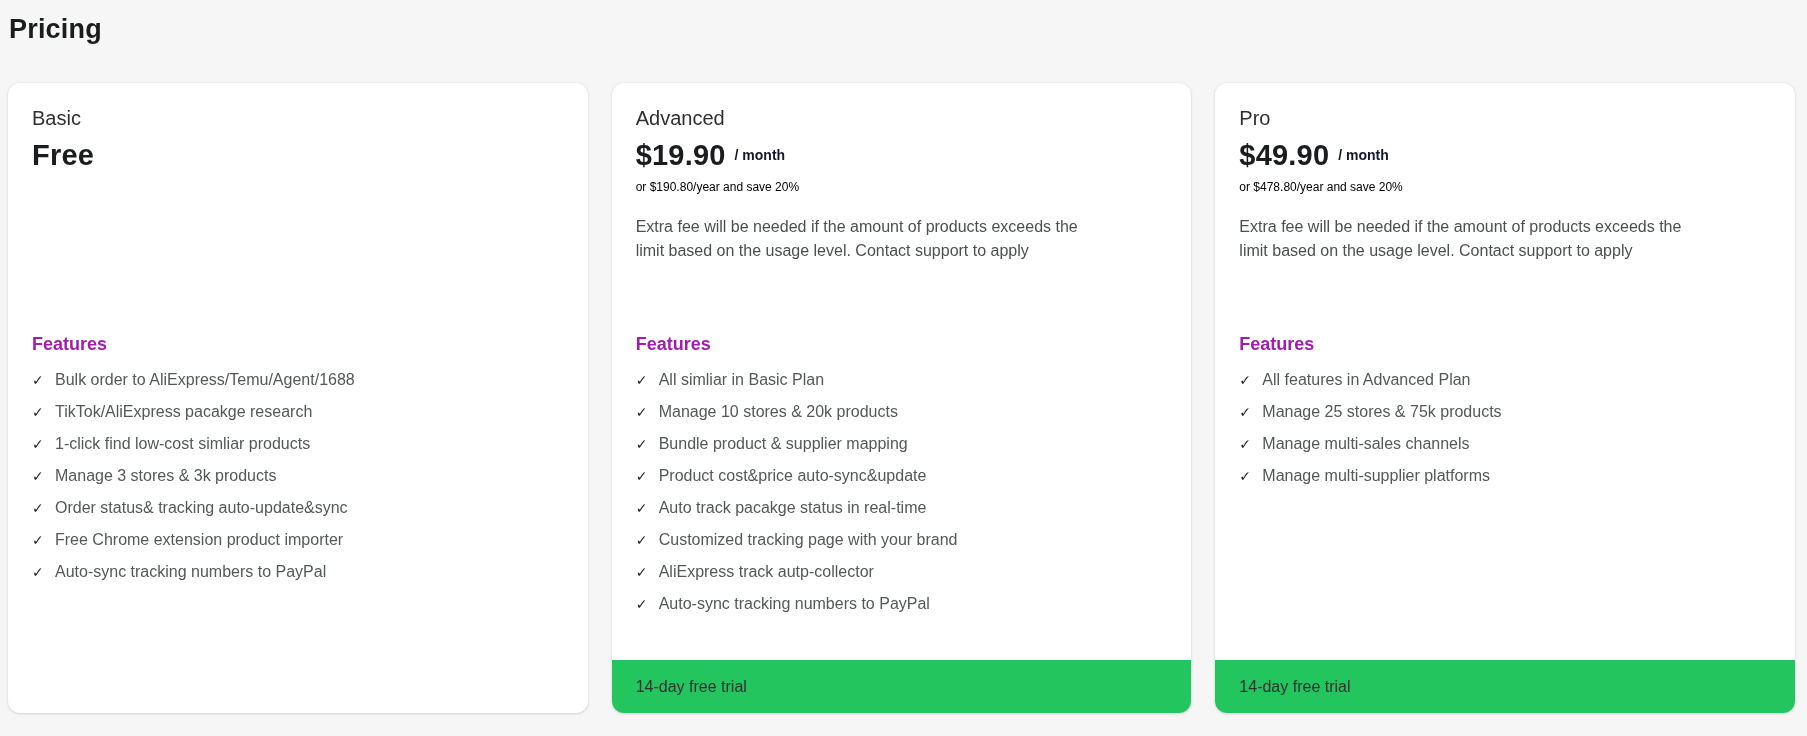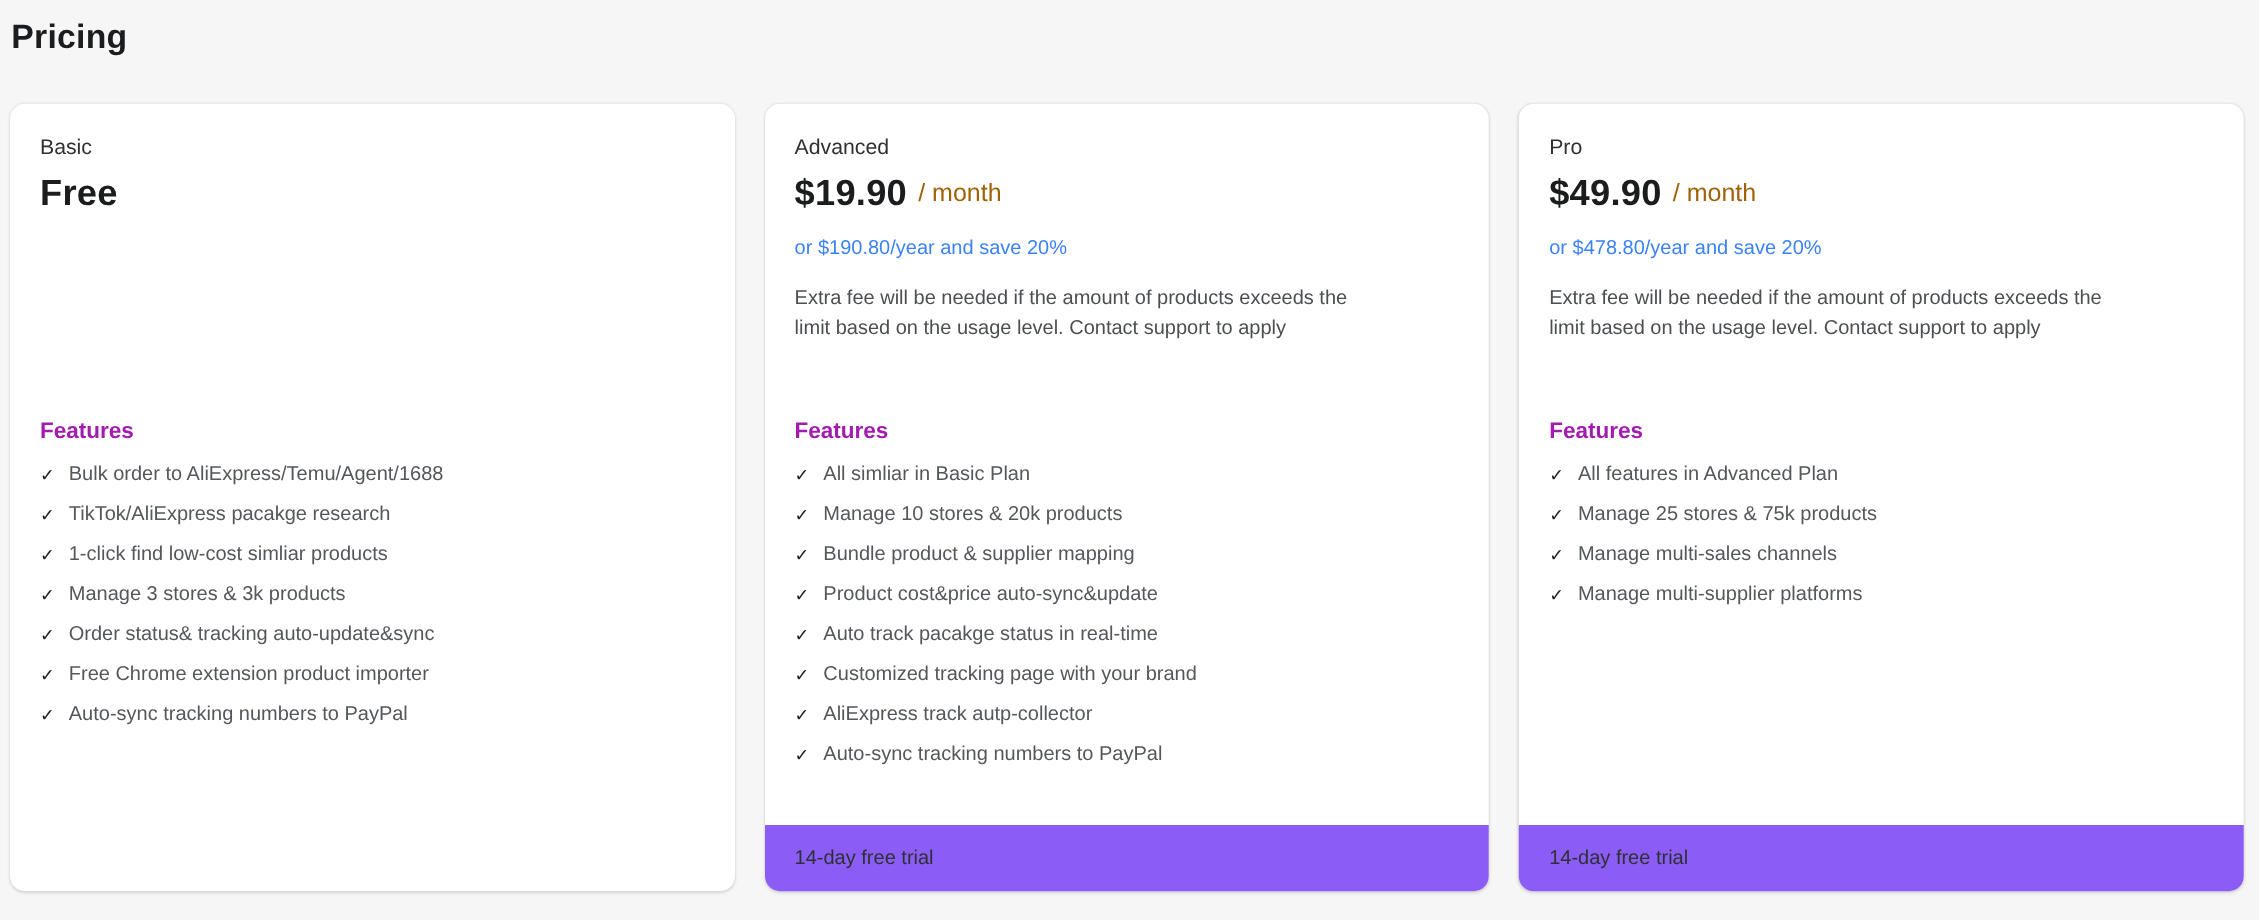--- a/index.html
+++ b/index.html
@@ -26,46 +26,47 @@
     flex: 1 1 0;
     position: relative;
     height: 630px;
     background: #ffffff;
     border-radius: 12px;
     box-shadow: 0 1px 3px rgba(0,0,0,0.13), 0 0 2px rgba(0,0,0,0.07);
     padding: 26px 24px 0 24px;
   }
   .card-top { height: 224px; }
   .plan-name {
-    font-size: 17px;
+    font-size: 20px;
     line-height: 18px;
     color: #303030;
   }
   .price-row {
     margin-top: 10px;
     line-height: 36px;
     display: flex;
     align-items: flex-start;
     gap: 9px;
   }
   .price {
     font-size: 29px;
     font-weight: 700;
     color: #1a1c1d;
     letter-spacing: 0.2px;
   }
   .period {
-    font-size: 20px;
-    color: #a16207;
+    font-size: 14px;
+    color: #0f172a;
+    font-weight: bold;
   }
   .yearly {
-    margin-top: 16px;
-    font-size: 16px;
+    margin-top: 4px;
+    font-size: 12px;
     line-height: 20px;
-    color: #3b82f6;
+    color: #000000;
   }
   .note {
     margin-top: 18px;
     font-size: 16px;
     line-height: 24px;
     color: #4c4f52;
     max-width: 452px;
   }
   .features-title {
     font-size: 18px;
@@ -90,21 +91,21 @@
     color: #1f2124;
     font-size: 14px;
     line-height: 18px;
     width: 13px;
     flex: 0 0 auto;
   }
   .trial-footer {
     position: absolute;
     left: 0; right: 0; bottom: 0;
     height: 53px;
-    background: #8b5cf6;
+    background: #22c55e;
     border-radius: 0 0 12px 12px;
     display: flex;
     align-items: center;
     padding-left: 24px;
     font-size: 16px;
     color: #2e3133;
   }
 </style>
 </head>
 <body>

